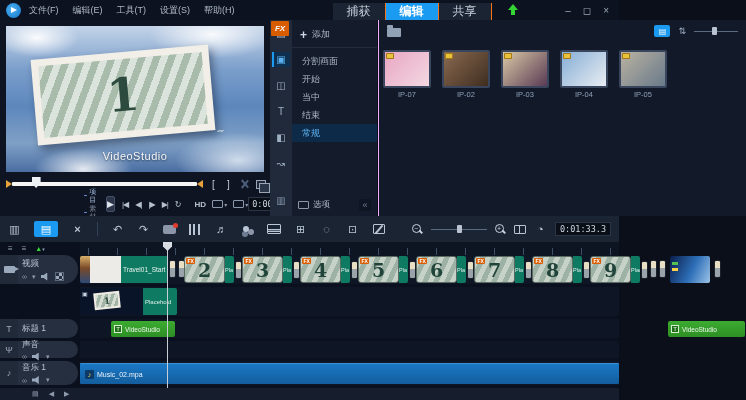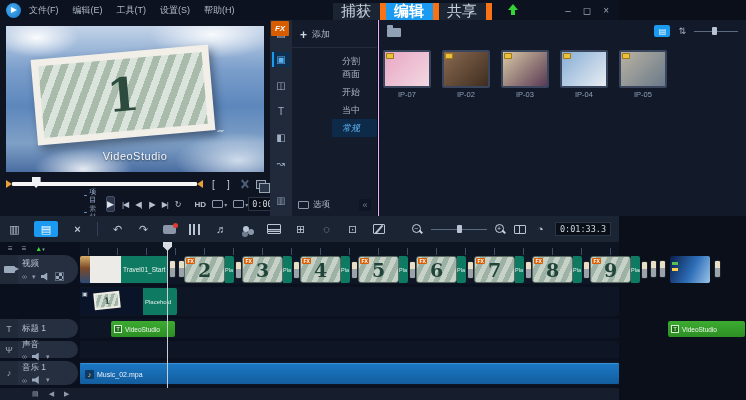--- a/index.html
+++ b/index.html
@@ -10,22 +10,22 @@
   
   .titlebar { position:absolute; left:0; top:0; right:0; height:20px; background:#0c1220;
     display:flex; align-items:center; }
   .logo { width:15px; height:15px; border-radius:50%; background:radial-gradient(circle at 40% 40%, #4db2f5, #1173c4);
     margin:0 8px 0 6px; position:relative; flex:none; }
   .logo-tri { position:absolute; left:5px; top:4px; width:0; height:0;
     border-left:6px solid #fff; border-top:3.5px solid transparent; border-bottom:3.5px solid transparent; }
   .menus { display:flex; gap:14px; font-size:9px; color:#aeb8c6; margin-right:10px; }
   .menu { cursor:default; }
   .tabs { display:flex; margin-left:88px; height:20px; align-items:flex-end; }
-  .tab { width:53px; height:17px; background:#1b2433; color:#c7d1de; font-size:15px;
-    display:flex; align-items:center; justify-content:center; border-right:6px solid #f97316; }
+  .tab { width:53px; height:17px; background:#1b2433; color:#c7d1de; font-size:12px;
+    display:flex; align-items:center; justify-content:center; border-right:1px solid #f97316; }
   .tab.active { background:#1a9af0; color:#fff; font-weight:bold; }
   .green-up { position:relative; width:10px; height:12px; margin-left:16px; }
   .green-up::before { content:""; position:absolute; left:0; top:0; border-left:5px solid transparent;
     border-right:5px solid transparent; border-bottom:6px solid #35d435; }
   .green-up::after { content:""; position:absolute; left:3px; top:6px; width:4px; height:5px; background:#35d435; }
   .winctl { margin-left:auto; display:flex; gap:12px; padding-right:10px; font-size:10px; color:#9aa6b6; }
 
   
   .player-pane { position:absolute; left:0; top:20px; width:270px; height:196px; background:#0e1422; }
   .preview { position:absolute; left:6px; top:6px; width:258px; height:146px; overflow:hidden;
@@ -82,23 +82,23 @@
     color:#9fb0c5; font-size:10px; }
   .sico.active { background:#0d3050; color:#5ab2f2; box-shadow:inset 2px 0 0 #1a9af0; }
   .sico.fx { font-size:8px; font-weight:bold; font-style:italic; }
   .sico.bottom { margin-top:auto; margin-bottom:8px; opacity:.8; }
 
   .lib-cats { position:absolute; left:292px; top:20px; width:86px; height:196px; background:#141c2b;
     border-right:1px solid #0a0f1a; display:flex; flex-direction:column; }
   .add-row { display:flex; align-items:center; gap:5px; padding:8px 8px 6px; font-size:9px; color:#aeb8c6;
     border-bottom:1px solid #222c3e; }
   .add-row .plus { color:#cfd8e4; font-size:12px; font-weight:bold; line-height:8px; }
-  #cat-list { list-style:none; margin-top:4px;padding-left:40px; }
+  #cat-list { list-style:none; margin-top:4px; }
   .cat { font-size:9px; color:#aeb8c6; padding:2.5px 10px; cursor:default; }
-  .cat.sel { background:#0d2b49; color:#5fb0f0;font-style:italic; }
+  .cat.sel { background:#0d2b49; color:#5fb0f0; }
   .cats-bottom { margin-top:auto; display:flex; align-items:center; padding:5px 6px; gap:4px; }
   .ic-box { width:11px; height:8px; border:1px solid #8d99ab; border-radius:1px; display:inline-block; }
   .opt { display:flex; align-items:center; gap:4px; font-size:8.5px; color:#aeb8c6; }
   .collapse { margin-left:auto; width:12px; height:12px; background:#0e1624; color:#6f7f95; font-size:9px;
     display:flex; align-items:center; justify-content:center; border-radius:2px; }
 
   .lib-content { position:absolute; left:379px; top:20px; width:367px; height:196px; background:#121a2a; }
   .lib-top { display:flex; align-items:center; height:22px; padding:0 8px; gap:8px; }
   .ic-folder { position:relative; width:14px; height:9px; background:#92a2b6; border-radius:1px; margin-top:3px; }
   .ic-folder::before { content:""; position:absolute; left:0; top:-3px; width:6px; height:3px; background:#92a2b6;
@@ -326,20 +326,21 @@
 
   <aside class="lib-cats">
     <div class="add-row">
       <span class="plus">+</span>
       <span>添加</span>
     </div>
     <ul id="cat-list">
         <li class="cat">分割画面</li>
         <li class="cat">开始</li>
         <li class="cat">当中</li>
+        <li class="cat">结束</li>
         <li class="cat sel">常规</li>
       </ul>
     <div class="cats-bottom">
       <span class="opt">
         <span class="ic-box"></span>
         <span>选项</span>
       </span>
       <span class="collapse">«</span>
     </div>
   </aside>

